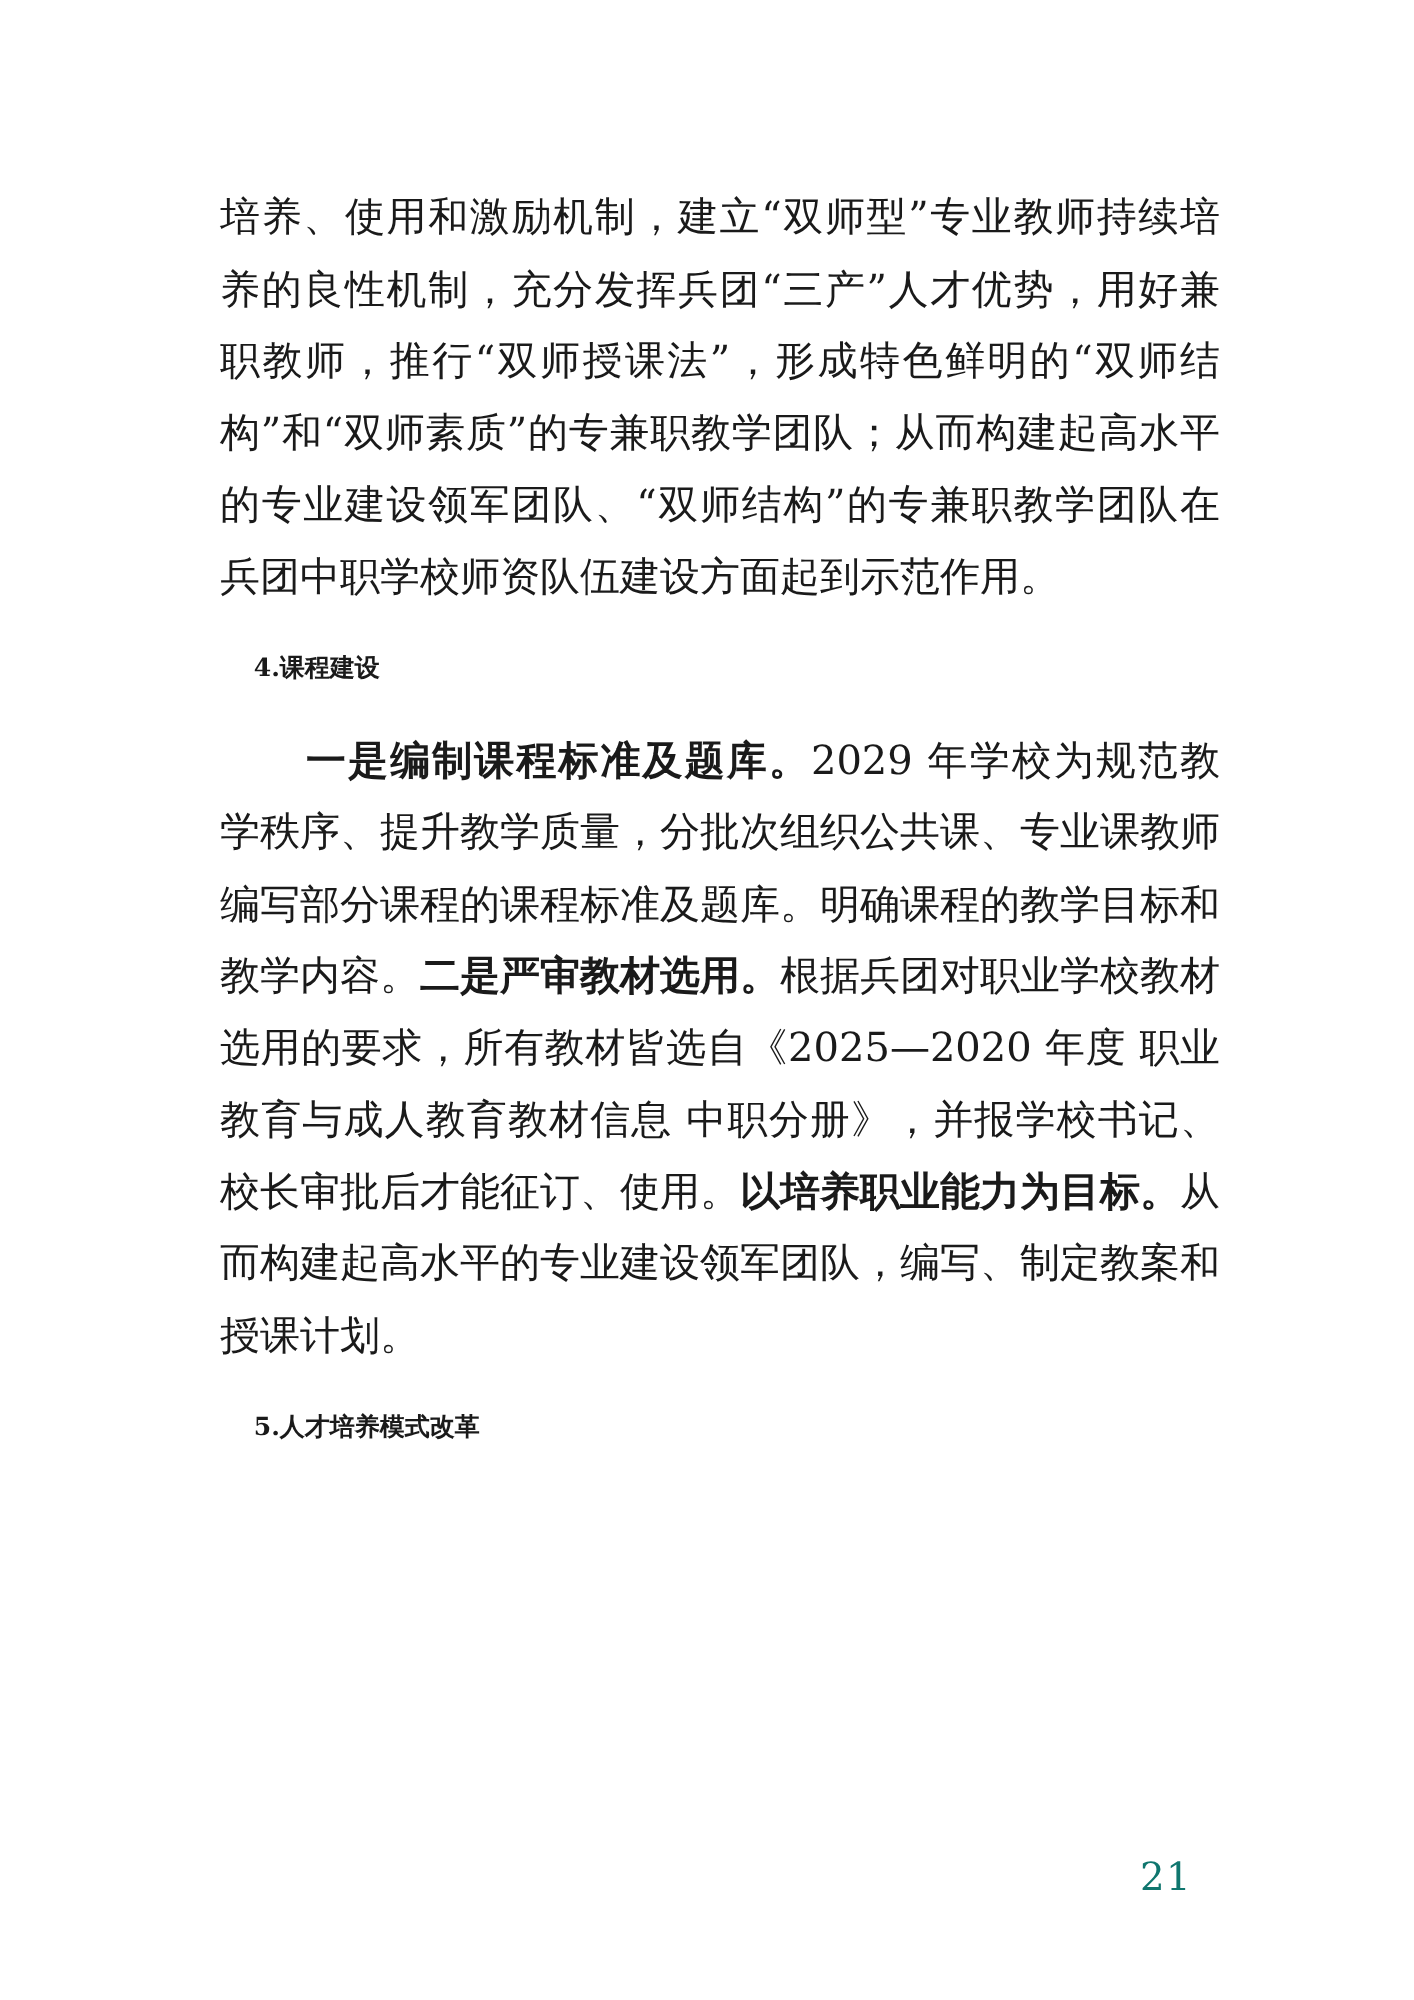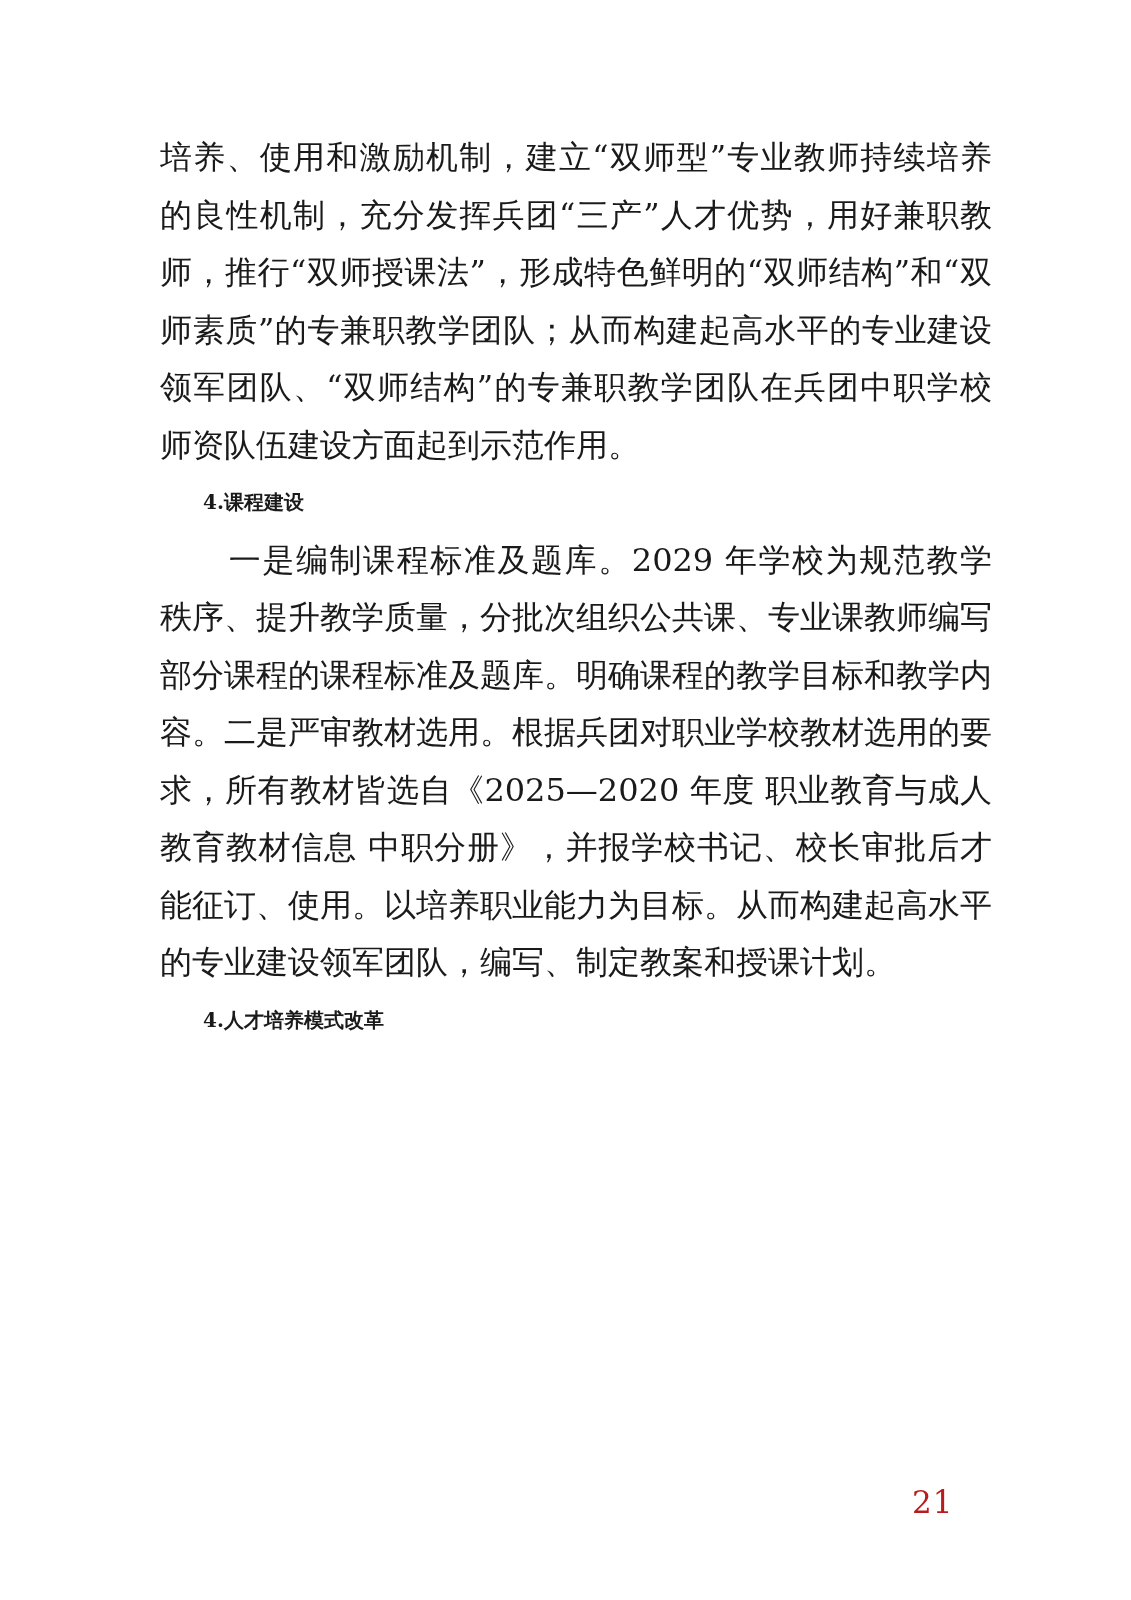--- a/index.html
+++ b/index.html
@@ -20,55 +20,55 @@
     position: absolute;
     left: 160px;
     top: 129px;
     width: 832px;
     font-size: 32px;
     line-height: 57.5px;
     text-align: justify;
     text-justify: inter-character;
   }
   .para {
-    margin: 0;
+    margin: 16px;
     text-indent: 2.15em;
   }
   .para.no-indent {
     text-indent: 0;
   }
   .heading {
     margin: 0;
     font-size: 20px;
     line-height: 57.5px;
     font-weight: 700;
     text-indent: 2.15em;
   }
   .bold {
-    font-weight: 400;
+    font-weight: 700;
   }
   .page-number {
     position: absolute;
     left: 912px;
     top: 1482px;
     font-size: 31px;
     line-height: 40px;
-    color: #b91c1c;
+    color: #0f766e;
     letter-spacing: 1px;
   }
 </style>
 </head>
 <body>
 
 <div class="page">
   <div class="text-block">
     <p class="para no-indent">培养、使用和激励机制，建立“双师型”专业教师持续培养的良性机制，充分发挥兵团“三产”人才优势，用好兼职教师，推行“双师授课法”，形成特色鲜明的“双师结构”和“双师素质”的专兼职教学团队；从而构建起高水平的专业建设领军团队、“双师结构”的专兼职教学团队在兵团中职学校师资队伍建设方面起到示范作用。</p>
 
     <h2 class="heading">4.课程建设</h2>
 
     <p class="para"><span class="bold">一是编制课程标准及题库。</span><span>2029 年学校为规范教学秩序、提升教学质量，分批次组织公共课、专业课教师编写部分课程的课程标准及题库。明确课程的教学目标和教学内容。</span><span class="bold">二是严审教材选用。</span><span>根据兵团对职业学校教材选用的要求，所有教材皆选自《2025—2020 年度 职业教育与成人教育教材信息 中职分册》，并报学校书记、校长审批后才能征订、使用。</span><span class="bold">以培养职业能力为目标。</span><span>从而构建起高水平的专业建设领军团队，编写、制定教案和授课计划。</span></p>
 
-    <h2 class="heading">4.人才培养模式改革</h2>
+    <h2 class="heading">5.人才培养模式改革</h2>
 
   </div>
 
   <div class="page-number">21</div>
 </div>
 
 </body></html>

